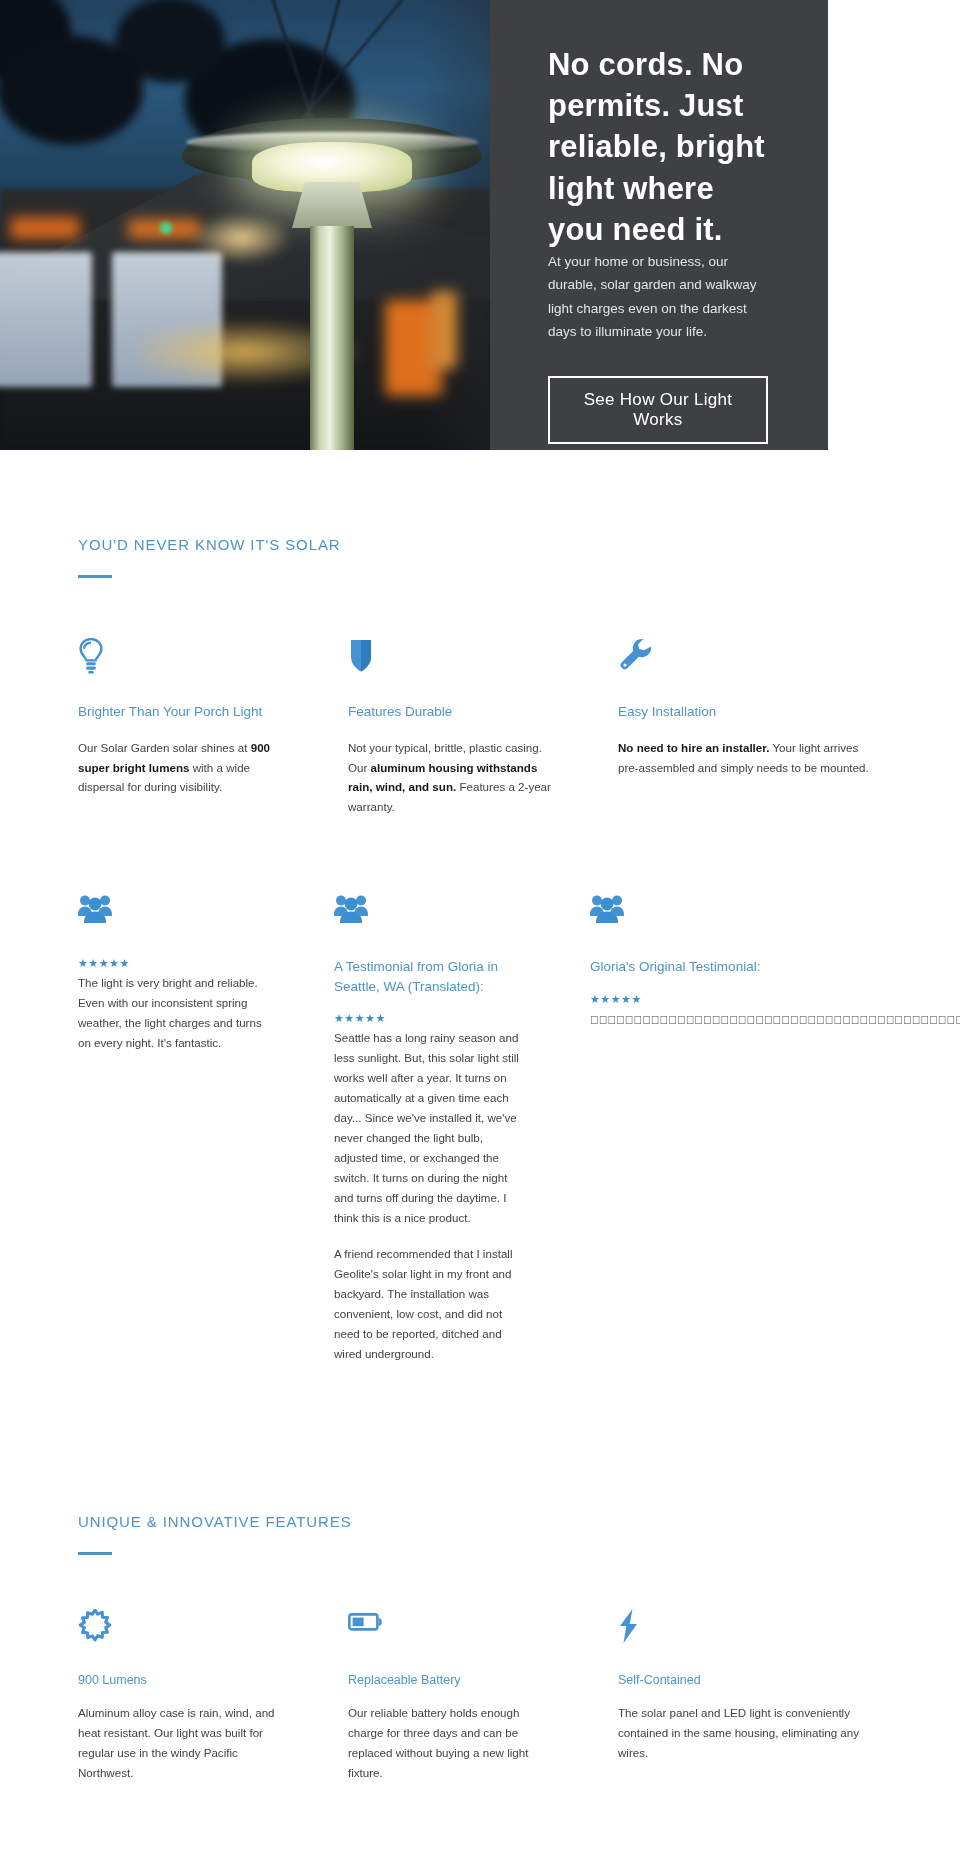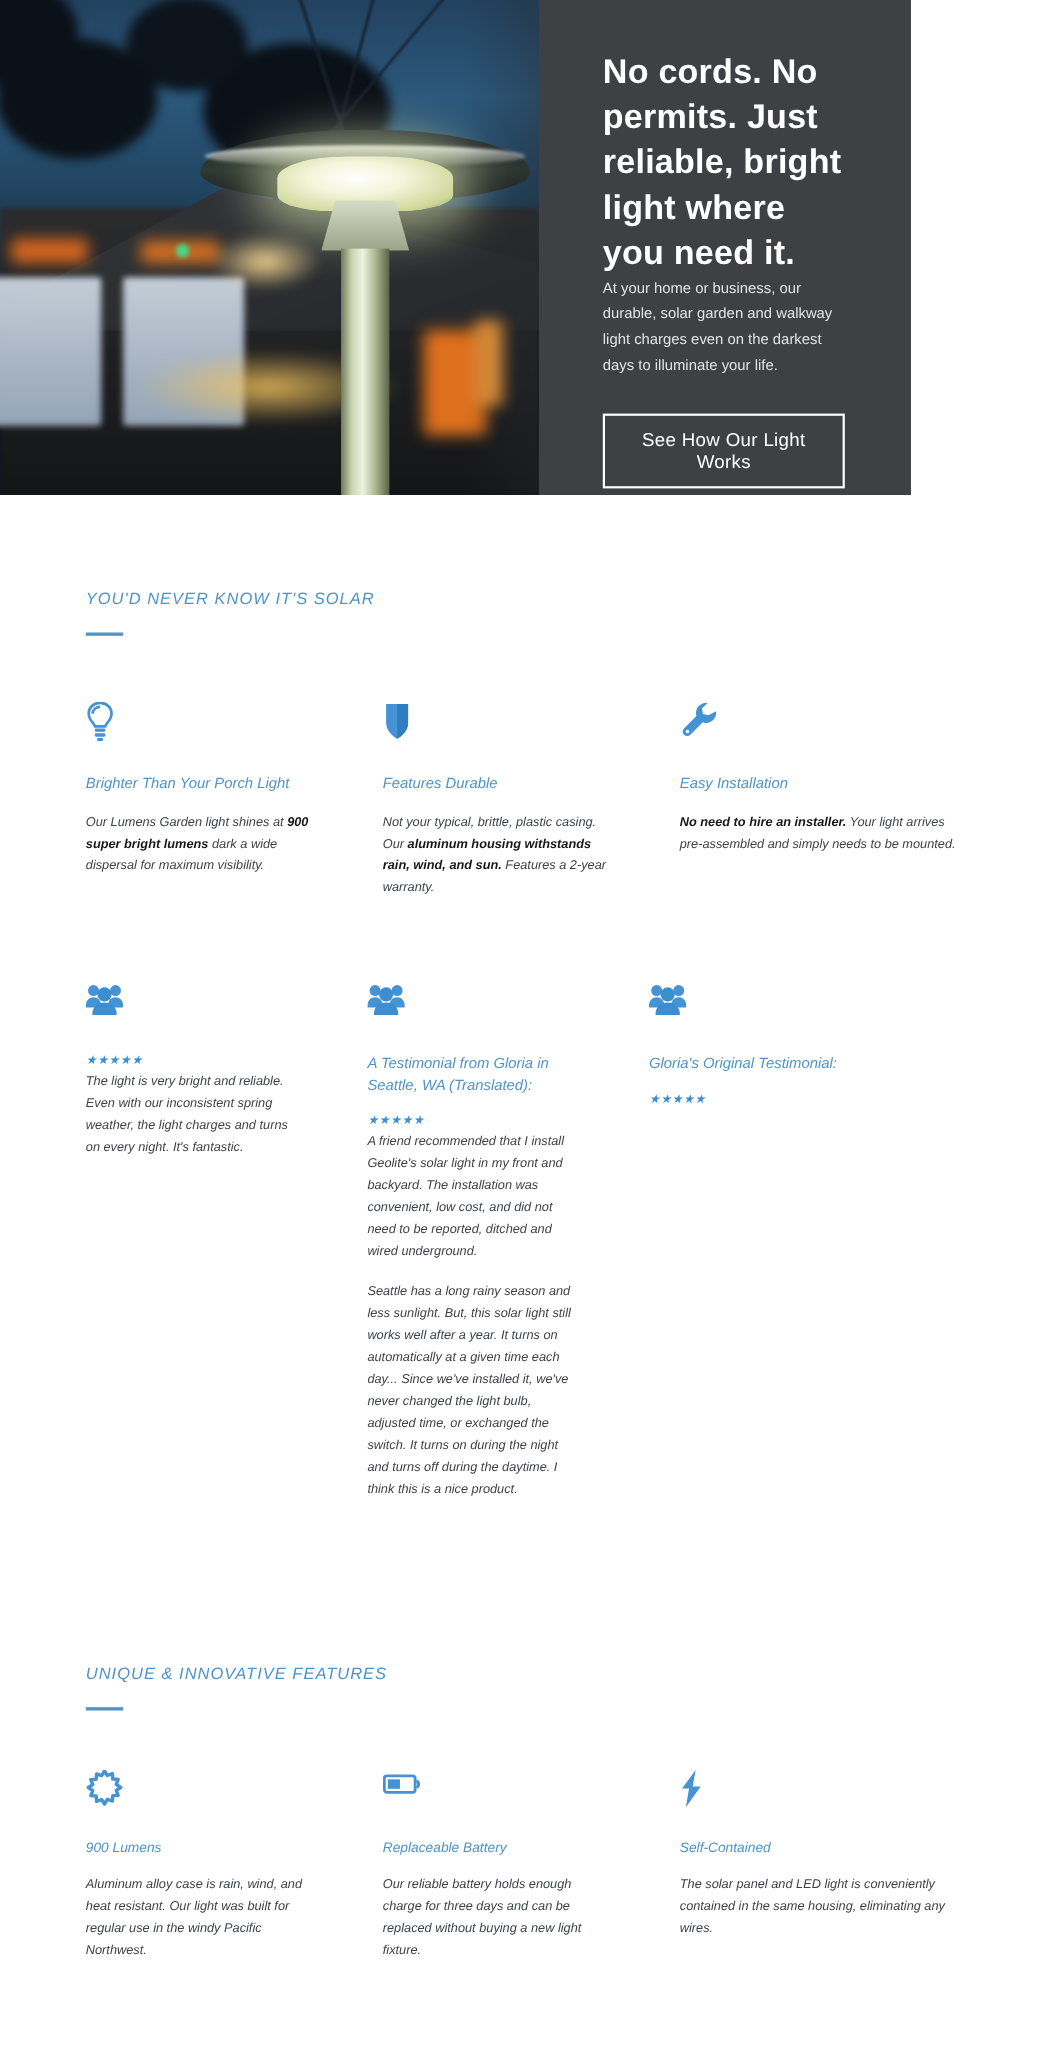--- a/index.html
+++ b/index.html
@@ -133,21 +133,21 @@
     max-width:320px;
   }
   .hero-btn {
     display:inline-block; margin-top:33px; padding:12px 22px;
     border:2px solid #ffffff; color:#ffffff; background:transparent;
     font-size:17px; letter-spacing:.3px; cursor:pointer;
     font-family:"Liberation Sans", sans-serif;
   }
 
   
-  .wrap { width:960px; padding: 0 78px; font-style: italic; }
+  .wrap { width:960px; padding: 0 78px; }
   .section { padding-top: 86px; }
   .sec-head { color:#4e94c8; font-size:15px; letter-spacing:.9px; }
   .sec-rule { width:34px; height:3px; background:#4e94c8; margin-top:22px; }
 
   .grid3 { display:flex; gap:0; margin-top:60px; }
   .col { width:292px; padding-right:62px; }
   .col:nth-child(3) { padding-right:0; }
 
   .icon { height:36px; margin-bottom:28px; display:block; }
   .card-title {
@@ -208,21 +208,21 @@
         <span class="icon">
           <svg width="26" height="36" viewBox="0 0 26 36">
               <path d="M13 1C7 1 2.6 5.3 2.6 10.8c0 3.6 1.9 6 3.6 8 1.3 1.5 2 2.3 2.2 3.6h9.2c.2-1.3.9-2.1 2.2-3.6 1.7-2 3.6-4.4 3.6-8C23.4 5.3 19 1 13 1zm0 3.6c-3.9 0-6.8 2.8-6.8 6.2" fill="none" stroke="#4593d4" stroke-width="2.4"></path>
               <rect x="8.2" y="24.2" width="9.6" height="3.1" rx="1.2" fill="#4593d4"></rect>
               <rect x="8.2" y="28.6" width="9.6" height="3.1" rx="1.2" fill="#4593d4"></rect>
               <rect x="10.2" y="33" width="5.6" height="2.6" rx="1.2" fill="#4593d4"></rect>
             </svg>
         </span>
         <div class="card-title">Brighter Than Your Porch Light</div>
         <div class="card-body">
-            <p><span>Our Lumens Garden light shines at </span><b>900 super bright lumens</b><span> dark a wide dispersal for maximum visibility.</span></p>
+            <p><span>Our Solar Garden solar shines at </span><b>900 super bright lumens</b><span> with a wide dispersal for during visibility.</span></p>
           </div>
       </div>
       <div class="col">
         <span class="icon">
           <svg width="26" height="36" viewBox="0 0 26 36">
               <path d="M3 2h20v17c0 7.5-6.2 12.4-10 14.6C9.2 31.4 3 26.5 3 19V2z" fill="#4593d4"></path>
               <path d="M13 2v31.6C16.8 31.4 23 26.5 23 19V2H13z" fill="#2f7dbd"></path>
             </svg>
         </span>
         <div class="card-title">Features Durable</div>
@@ -268,22 +268,22 @@
               <circle cx="27" cy="7.5" r="5" fill="#4593d4"></circle>
               <path d="M0 21c0-4.4 3.2-7.5 7-7.5s7 3.1 7 7.5v2H0v-2z" fill="#4593d4"></path>
               <path d="M20 21c0-4.4 3.2-7.5 7-7.5s7 3.1 7 7.5v2H20v-2z" fill="#4593d4"></path>
               <circle cx="17" cy="11" r="6.4" fill="#3b8fd0"></circle>
               <path d="M6 28c0-5.3 4.9-9.6 11-9.6s11 4.3 11 9.6v2H6v-2z" fill="#3b8fd0"></path>
             </svg>
         </span>
         <div class="card-title">A Testimonial from Gloria in Seattle, WA (Translated):</div>
         <div class="stars">★★★★★</div>
         <div class="card-body">
+            <p>Seattle has a long rainy season and less sunlight. But, this solar light still works well after a year. It turns on automatically at a given time each day... Since we've installed it, we've never changed the light bulb, adjusted time, or exchanged the switch. It turns on during the night and turns off during the daytime. I think this is a nice product.</p>
             <p>A friend recommended that I install Geolite's solar light in my front and backyard. The installation was convenient, low cost, and did not need to be reported, ditched and wired underground.</p>
-            <p>Seattle has a long rainy season and less sunlight. But, this solar light still works well after a year. It turns on automatically at a given time each day... Since we've installed it, we've never changed the light bulb, adjusted time, or exchanged the switch. It turns on during the night and turns off during the daytime. I think this is a nice product.</p>
           </div>
       </div>
       <div class="col">
         <span class="icon">
           <svg width="34" height="30" viewBox="0 0 34 30">
               <circle cx="7" cy="7.5" r="5" fill="#4593d4"></circle>
               <circle cx="27" cy="7.5" r="5" fill="#4593d4"></circle>
               <path d="M0 21c0-4.4 3.2-7.5 7-7.5s7 3.1 7 7.5v2H0v-2z" fill="#4593d4"></path>
               <path d="M20 21c0-4.4 3.2-7.5 7-7.5s7 3.1 7 7.5v2H20v-2z" fill="#4593d4"></path>
               <circle cx="17" cy="11" r="6.4" fill="#3b8fd0"></circle>

